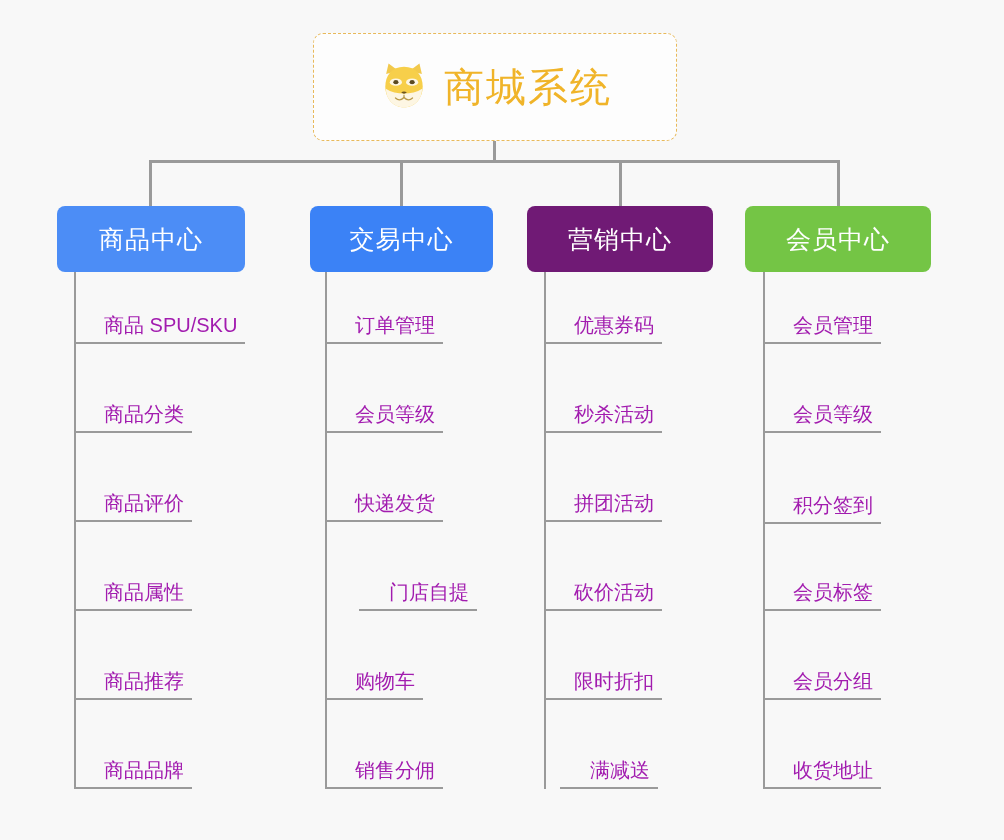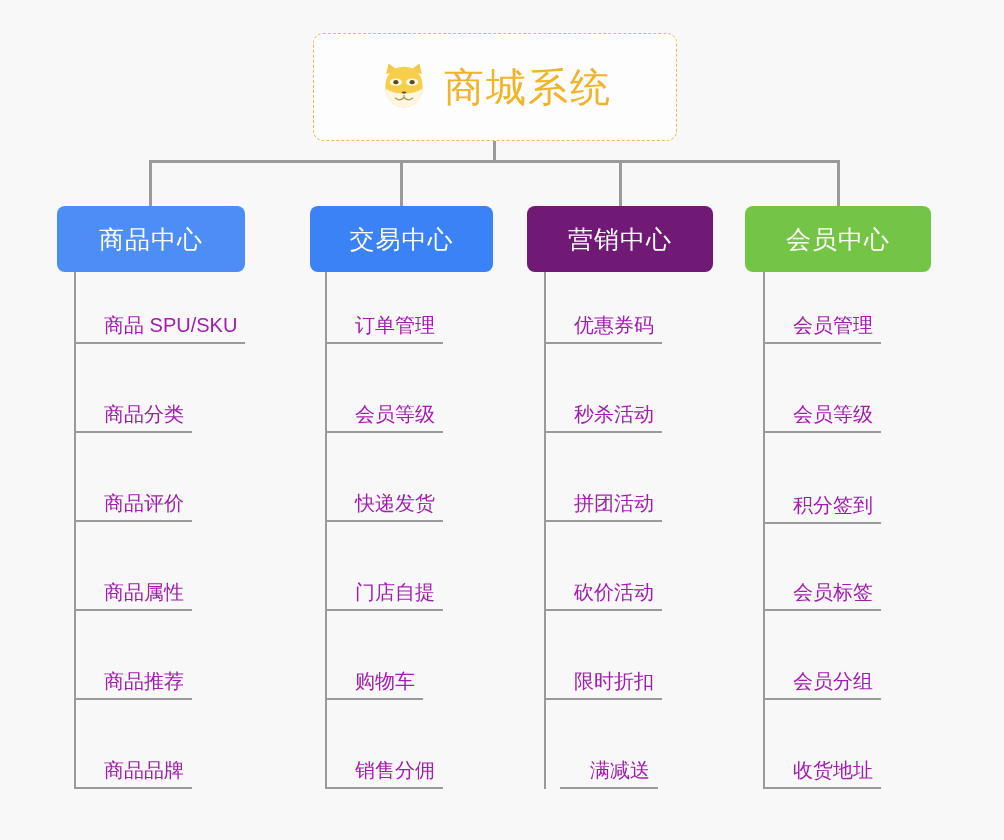--- a/index.html
+++ b/index.html
@@ -172,21 +172,21 @@
         <div class="spine" style="height: 517px;"></div>
         <div class="leaf-item" style="top: -17px;">
           <span class="leaf-label">订单管理</span>
         </div>
         <div class="leaf-item" style="top: 72px;">
           <span class="leaf-label">会员等级</span>
         </div>
         <div class="leaf-item" style="top: 161px;">
           <span class="leaf-label">快递发货</span>
         </div>
-        <div class="leaf-item" style="top: 250px;">
+        <div class="leaf-item" style="top: 250px; padding-left: 34px;">
           <span class="leaf-label">门店自提</span>
         </div>
         <div class="leaf-item" style="top: 339px;">
           <span class="leaf-label">购物车</span>
         </div>
         <div class="leaf-item" style="top: 428px;">
           <span class="leaf-label">销售分佣</span>
         </div>
       </div>
       <div class="cat-box" style="left: 527px; top: 206px; width: 186px; background: #701a75;">

